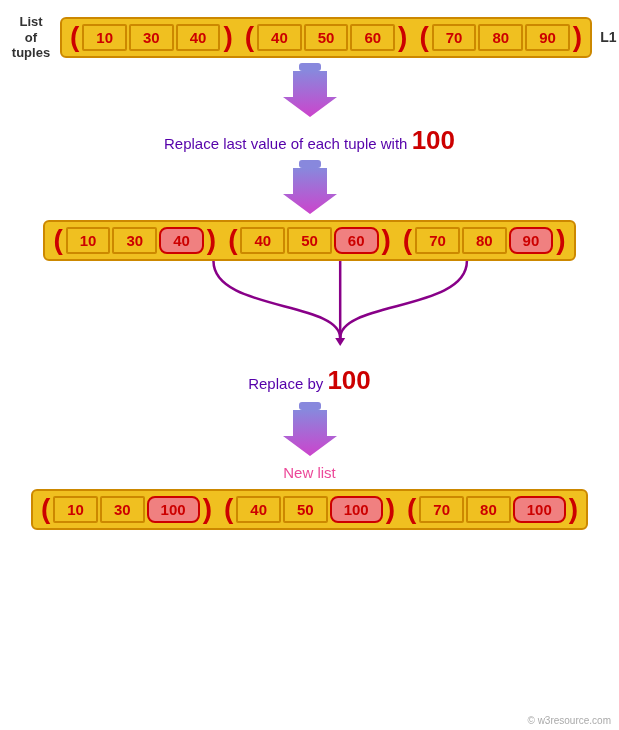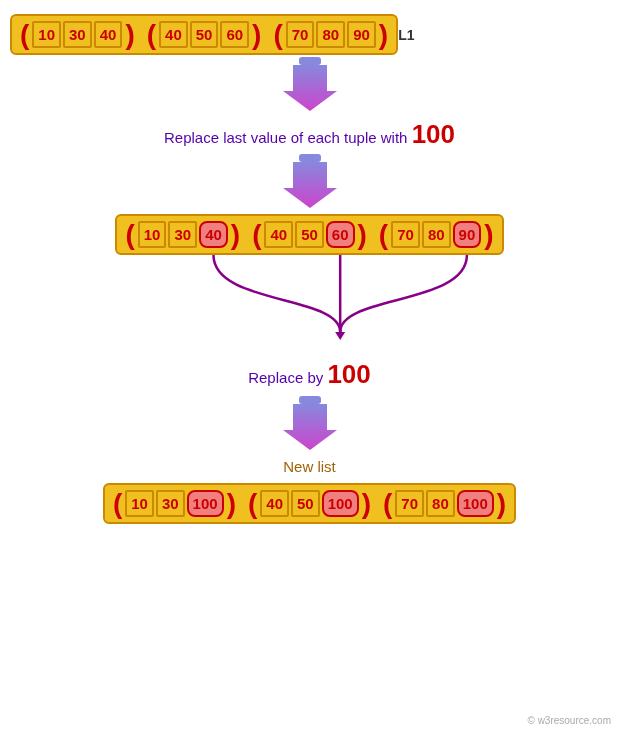--- a/index.html
+++ b/index.html
@@ -64,40 +64,41 @@
     }
 
     .cell {
       background: #f0c020;
       border: 2px solid #cc8800;
       color: #cc0000;
       font-weight: bold;
       font-size: 15px;
       min-width: 28px;
       text-align: center;
-      padding: 3px 4px;
+      padding: 3px 12px;
       margin: 1px;
       border-radius: 2px;
     }
 
     .cell.highlighted {
       background: #f08080;
       border-color: #cc0000;
       border-radius: 8px;
       color: #cc0000;
     }
 
     .separator {
       width: 8px;
     }
 
     .l1-label {
       font-size: 14px;
       font-weight: bold;
       color: #333;
+      margin-left: 8px;
     }
 
     
     .step-label {
       font-size: 15px;
       color: #5500aa;
       text-align: center;
       margin: 2px 0;
     }
 
@@ -122,30 +123,31 @@
     .watermark {
       position: absolute;
       bottom: 4px;
       right: 8px;
       font-size: 10px;
       color: #aaa;
     }
 
     .new-list-label {
       font-size: 15px;
-      color: #a16207;
+      color: #ec4899;
       margin: 2px 0;
     }
   </style>
 </head>
 <body>
 
 <div class="diagram">
 
   <div class="top-section">
+    <div class="label-left">List<br>of<br>tuples</div>
     <div class="tuples-row">
 
       <div class="tuple-group">
         <span class="paren">(</span>
         <div class="cell">10</div>
         <div class="cell">30</div>
         <div class="cell">40</div>
         <span class="paren">)</span>
       </div>
       <div class="separator"></div>

